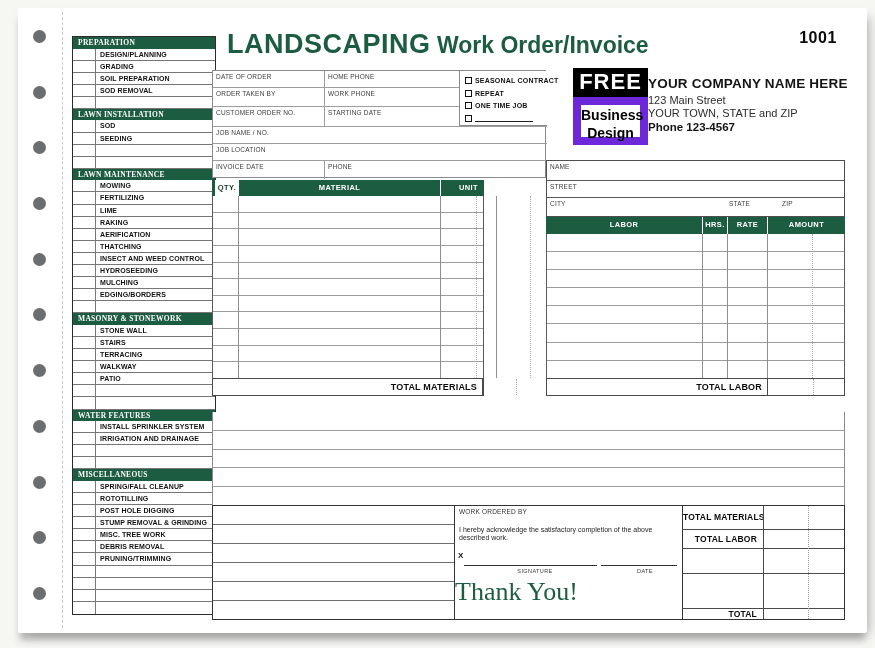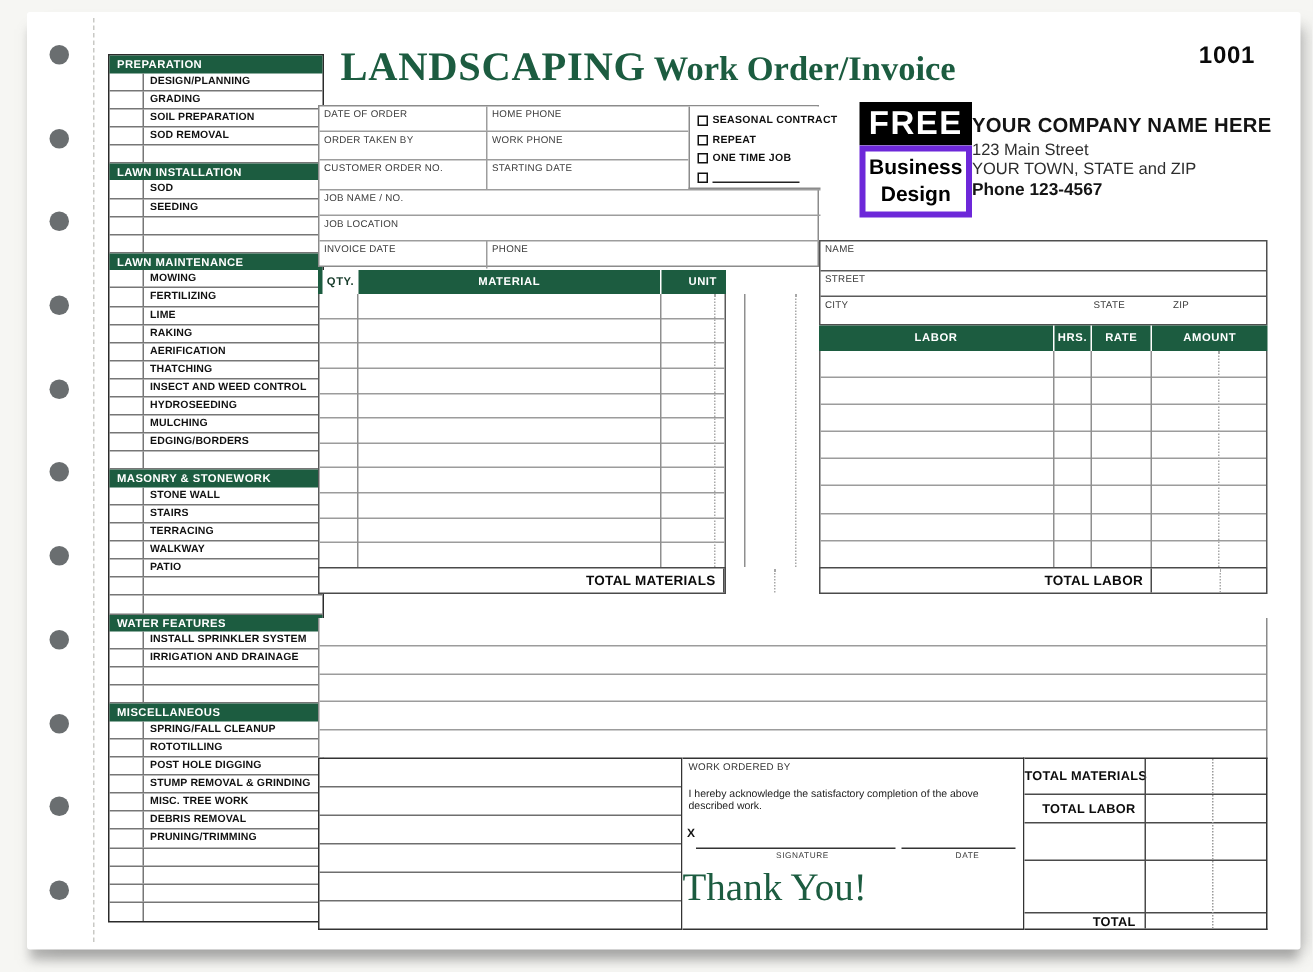--- a/index.html
+++ b/index.html
@@ -10,29 +10,29 @@
            border-radius:2px;
            box-shadow:0 9px 7px -2px rgba(110,110,110,.5), 9px 5px 10px -5px rgba(130,130,130,.35); }
   .holes { position:absolute; left:33px; top:30px; height:570px; width:15px;
            display:flex; flex-direction:column; justify-content:space-between; }
   .hole { width:13px; height:13px; border-radius:50%; background:#6a6e70; }
   .perf { position:absolute; left:62px; top:12px; height:616px; border-left:1px dashed #c9c9c5; }
 
   
   .sidebar { position:absolute; left:72px; top:36px; width:144px; background:#fff; border:1.5px solid #2b2b2b; }
   .sb-header { height:11.5px; background:var(--green); color:#fff; font-size:7.5px; font-weight:bold;
-               line-height:11.5px; padding-left:5px; letter-spacing:.3px; white-space:nowrap; }
+               line-height:11.5px; padding-left:5px; letter-spacing:.3px; white-space:nowrap;font-family:Liberation Serif, serif; }
   .sb-row { height:12.1px; display:flex; border-bottom:1px solid #767676; }
   .sb-row:last-child { border-bottom:none; }
   .sb-check { width:23px; border-right:1px solid #767676; }
   .sb-label { flex:1; font-size:7px; font-weight:bold; line-height:11px; padding-left:4px;
               color:#111; letter-spacing:.1px; white-space:nowrap; overflow:hidden; }
 
   
-  .title { position:absolute; left:227px; top:29px; font-family:Liberation Serif, serif;
+  .title { position:absolute; left:227px; top:29px; font-family:Liberation Sans, sans-serif;
            color:var(--green); white-space:nowrap; }
   .title-main { font-size:27px; font-weight:bold; letter-spacing:.5px; }
   .title-sub { font-size:23px; font-weight:bold; }
   .form-number { position:absolute; left:790px; top:29px; width:56px; text-align:center;
                  font-size:16px; font-weight:bold; letter-spacing:.5px; color:#0a0a0a; }
 
   
   .info-grid { position:absolute; left:212px; top:70px; width:334px; height:108px;
                border:1px solid #8b8b8b; background:#fff; }
   .cell { position:absolute; }
@@ -53,21 +53,21 @@
               border-left:1px solid #8b8b8b; border-bottom:1px solid #8b8b8b;
               padding-top:3px; background:#fff; }
   .cb-row { height:12.8px; display:flex; align-items:center; padding-left:5px; }
   .cb-box { width:7px; height:7px; border:1.3px solid #101010; margin-right:3px; flex:none; }
   .cb-label { font-size:7px; font-weight:bold; color:#101010; letter-spacing:.2px; white-space:nowrap; }
   .cb-underline { width:58px; height:7px; border-bottom:1px solid #222; }
 
   
   .logo-free { position:absolute; left:573px; top:68px; width:75px; height:29px; background:#000;
                color:#fff; text-align:center; font-weight:bold; font-size:22px; line-height:28px; letter-spacing:1px; }
-  .logo-box { position:absolute; left:573px; top:97px; width:75px; height:48px; border:4px solid #6d28d9;
+  .logo-box { position:absolute; left:573px; top:97px; width:75px; height:48px; border:8px solid #6d28d9;
               background:#fff; text-align:center; font-weight:bold; color:#000; font-size:14px;
               line-height:18px; padding-top:1px; }
   .logo-box span { display:block; }
   .company { position:absolute; left:648px; top:76px; width:200px; color:#141414; }
   .company-name { font-size:13.5px; font-weight:bold; letter-spacing:.2px; margin-bottom:3px; white-space:nowrap; }
   .company-street, .company-town { font-size:11px; color:#2d2d2d; line-height:13px; }
   .company-phone { font-size:11.5px; font-weight:bold; line-height:15px; }
 
   
   .customer { position:absolute; left:546px; top:160px; width:299px; height:57px;

